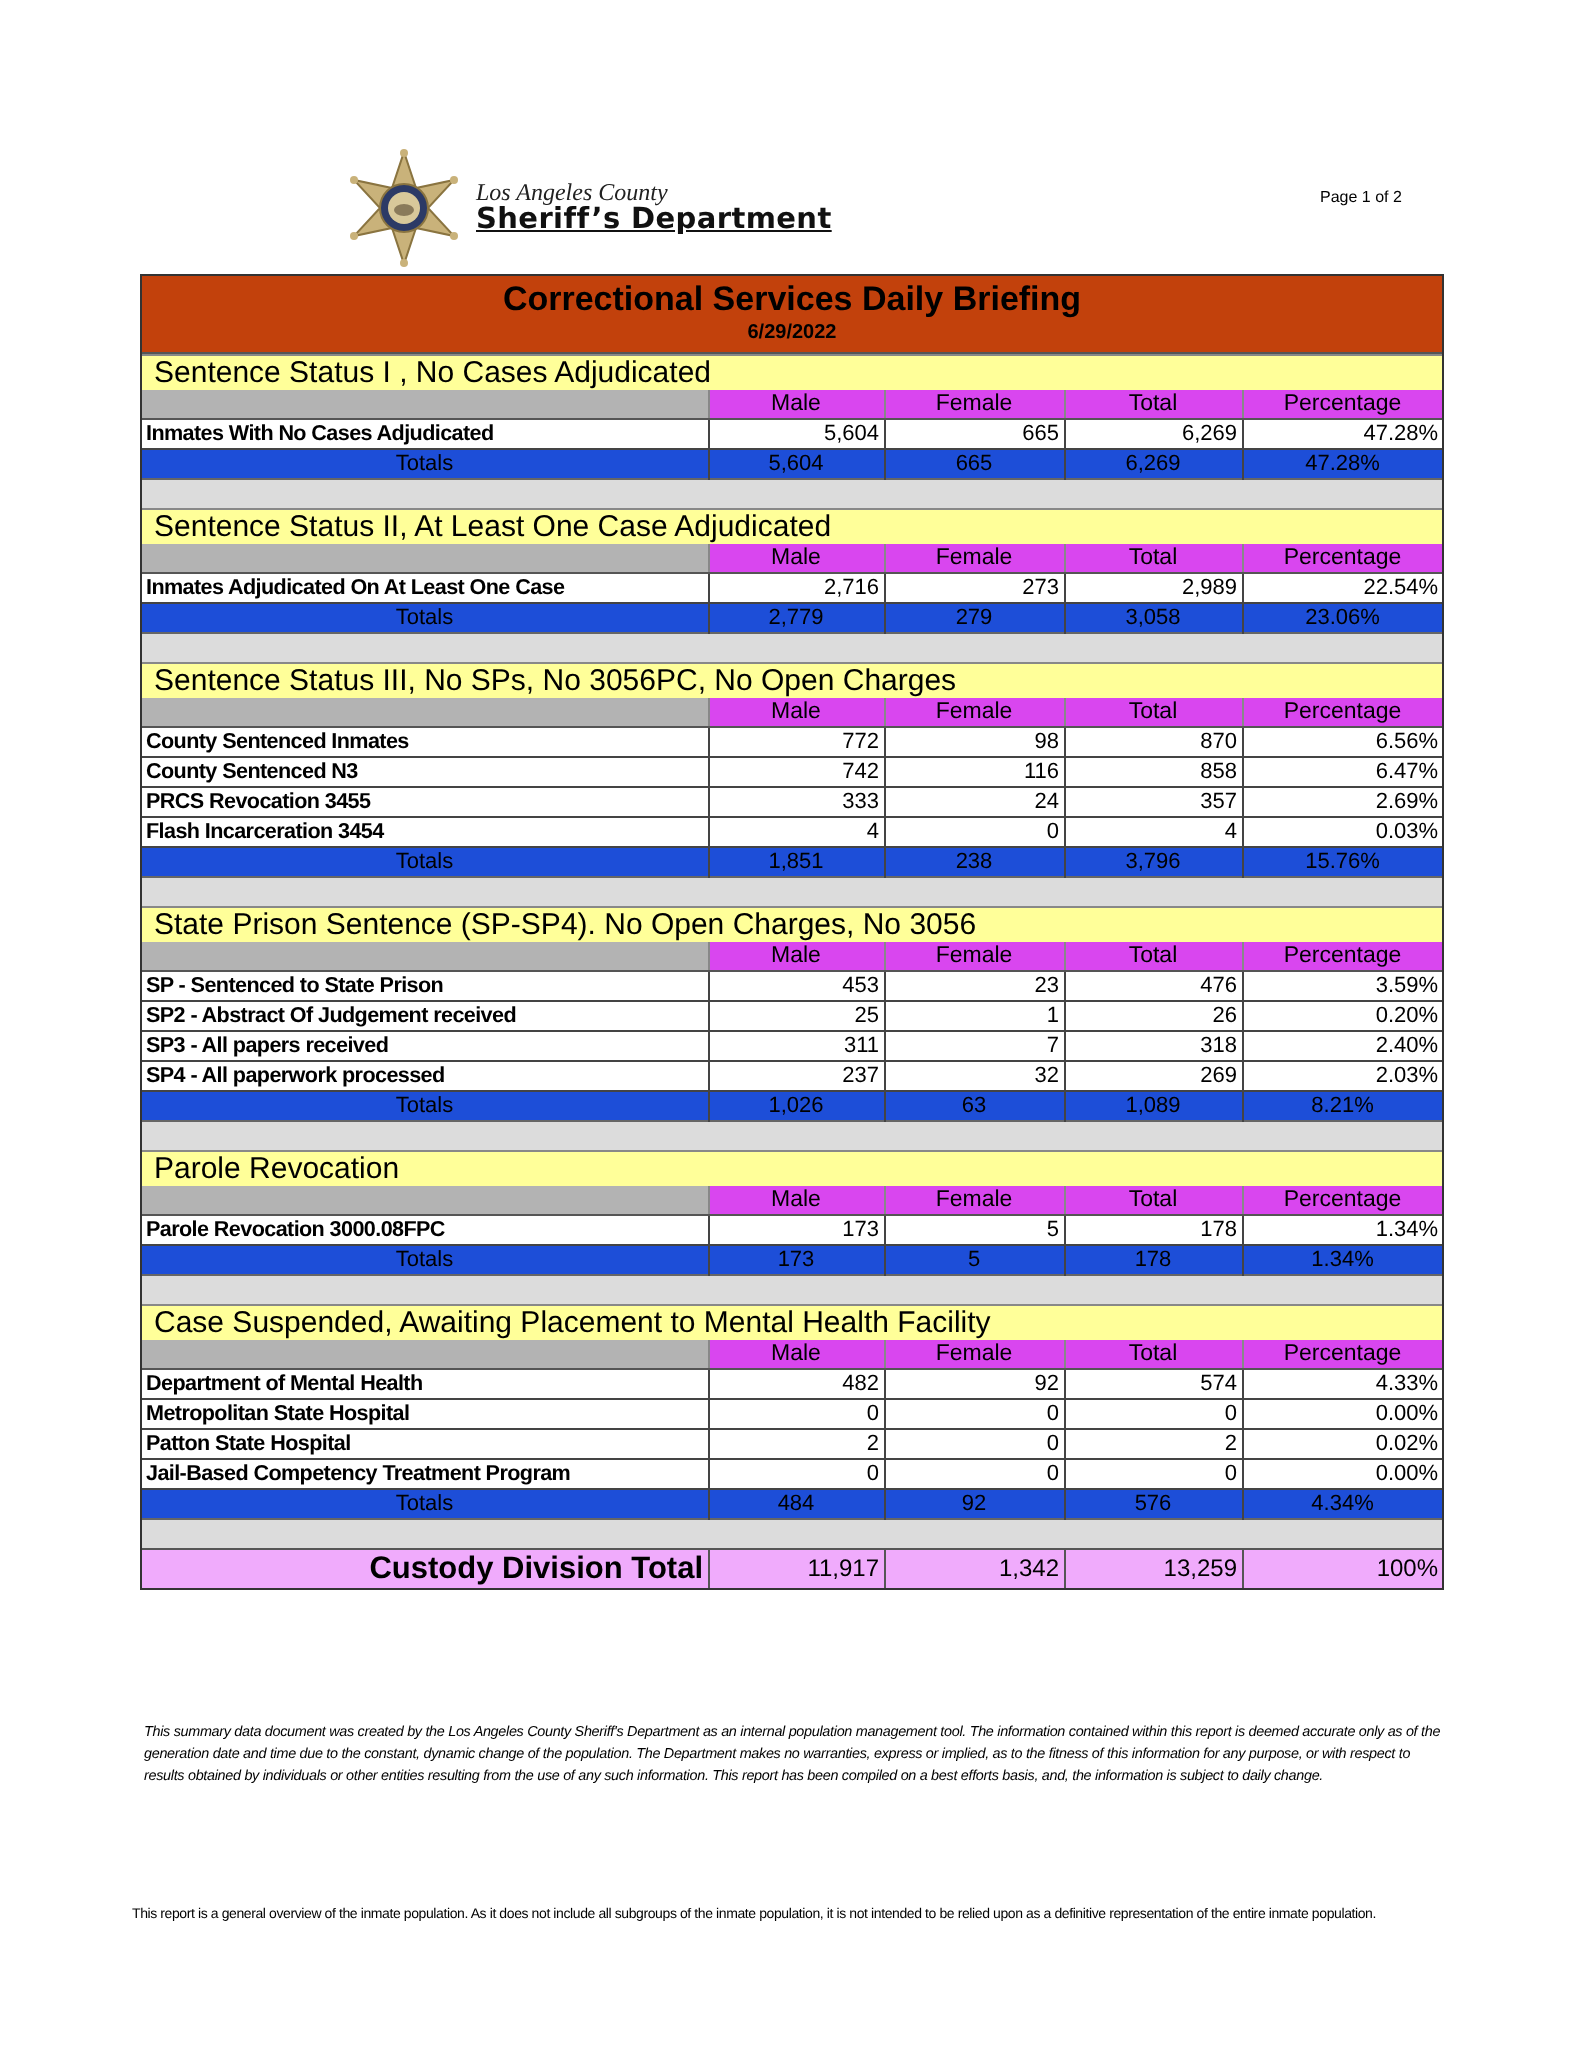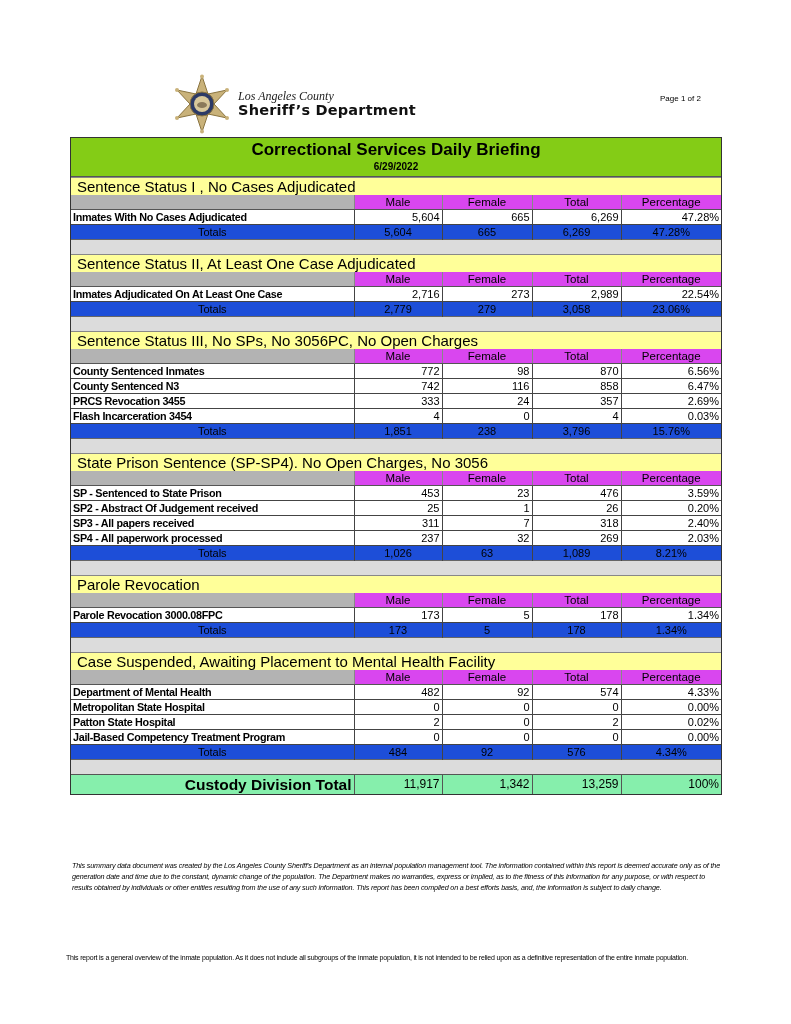--- a/index.html
+++ b/index.html
@@ -2,26 +2,26 @@
 <html><head>
 <meta charset="utf-8">
 <style>
   html, body { margin: 0; padding: 0; background: #ffffff; }
   body { width: 791px; height: 1024px; position: relative; overflow: hidden; font-family: "Liberation Sans", sans-serif; color: #000; }
 
   .logo { position: absolute; left: 172px; top: 74px; width: 265px; height: 60px; display: flex; align-items: center; }
   .badge { width: 60px; height: 60px; position: relative; }
   .logo-text { margin-left: 6px; line-height: 1; }
   .logo-county { font-family: "Liberation Serif", serif; font-style: italic; font-size: 12px; color: #222; }
-  .logo-dept { font-family: "DejaVu Sans", sans-serif; font-weight: bold; font-size: 14.5px; letter-spacing: 0.2px; color: #111; margin-top: 1px; }
+  .logo-dept { font-family: "DejaVu Sans", sans-serif; font-weight: bold; font-size: 14.5px; letter-spacing: 0.2px; color: #111; margin-top: 1px; text-decoration: underline; }
 
   .page-num { position: absolute; left: 632px; top: 94px; font-size: 8px; font-weight: normal; padding-left: 28px; }
 
   .report { position: absolute; left: 70px; top: 137px; width: 650px; border: 1px solid #333; }
-  .title-band { background: #84cc16; text-align: center; border-bottom: 1px solid #555; height: 38px; }
+  .title-band { background: #c2410c; text-align: center; border-bottom: 1px solid #555; height: 38px; }
   .title-text { font-size: 17px; font-weight: bold; padding-top: 2px; display: block; }
   .title-date { font-size: 10px; font-weight: bold; display: block; margin-top: 1px; }
 
   table { border-collapse: collapse; width: 100%; table-layout: fixed; }
   td { padding: 0 2px; height: 14px; font-size: 11px; line-height: 13px; }
   col.c0 { width: 283px; }
   col.c1 { width: 88px; }
   col.c2 { width: 90px; }
   col.c3 { width: 89px; }
   col.c4 { width: 100px; }
@@ -29,21 +29,21 @@
   .sec-title td { background: #ffff99; font-size: 15px; font-weight: normal; height: 17px; line-height: 17px; border-top: 1px solid #888; padding-left: 6px; }
   .hdr td { background: #d946ef; text-align: center; font-size: 11.5px; border-bottom: 1px solid #555; border-left: 1px solid #888; }
   .hdr td.blank { background: #b3b3b3; border-left: none; }
   .row td { background: #fff; text-align: right; border-bottom: 1px solid #444; border-right: 1px solid #444; font-size: 11px; }
   .row td.lbl { text-align: left; font-weight: bold; letter-spacing: -0.3px; font-size: 10.8px; }
   .row td:last-child { border-right: none; }
   .tot td { background: #1d4ed8; text-align: center; border-right: 1px solid #444; font-weight: normal; font-size: 11px; }
   .tot td:last-child { border-right: none; }
   .spacer td { background: #dcdcdc; height: 14px; border-top: 1px solid #666; }
 
-  .grand td { background: #86efac; text-align: right; font-size: 12px; height: 19px; border-top: 1px solid #555; border-right: 1px solid #555; }
+  .grand td { background: #f0abfc; text-align: right; font-size: 12px; height: 19px; border-top: 1px solid #555; border-right: 1px solid #555; }
   .grand td.lbl { font-size: 15.5px; font-weight: bold; }
   .grand td:last-child { border-right: none; }
 
   .disclaimer { position: absolute; left: 72px; top: 860px; width: 650px; font-size: 7.2px; font-style: italic; line-height: 11px; letter-spacing: -0.15px; }
   .footnote { position: absolute; left: 66px; top: 952px; width: 660px; font-size: 7px; line-height: 12px; letter-spacing: -0.2px; }
 </style>
 </head>
 <body>
 
 <div class="logo">

